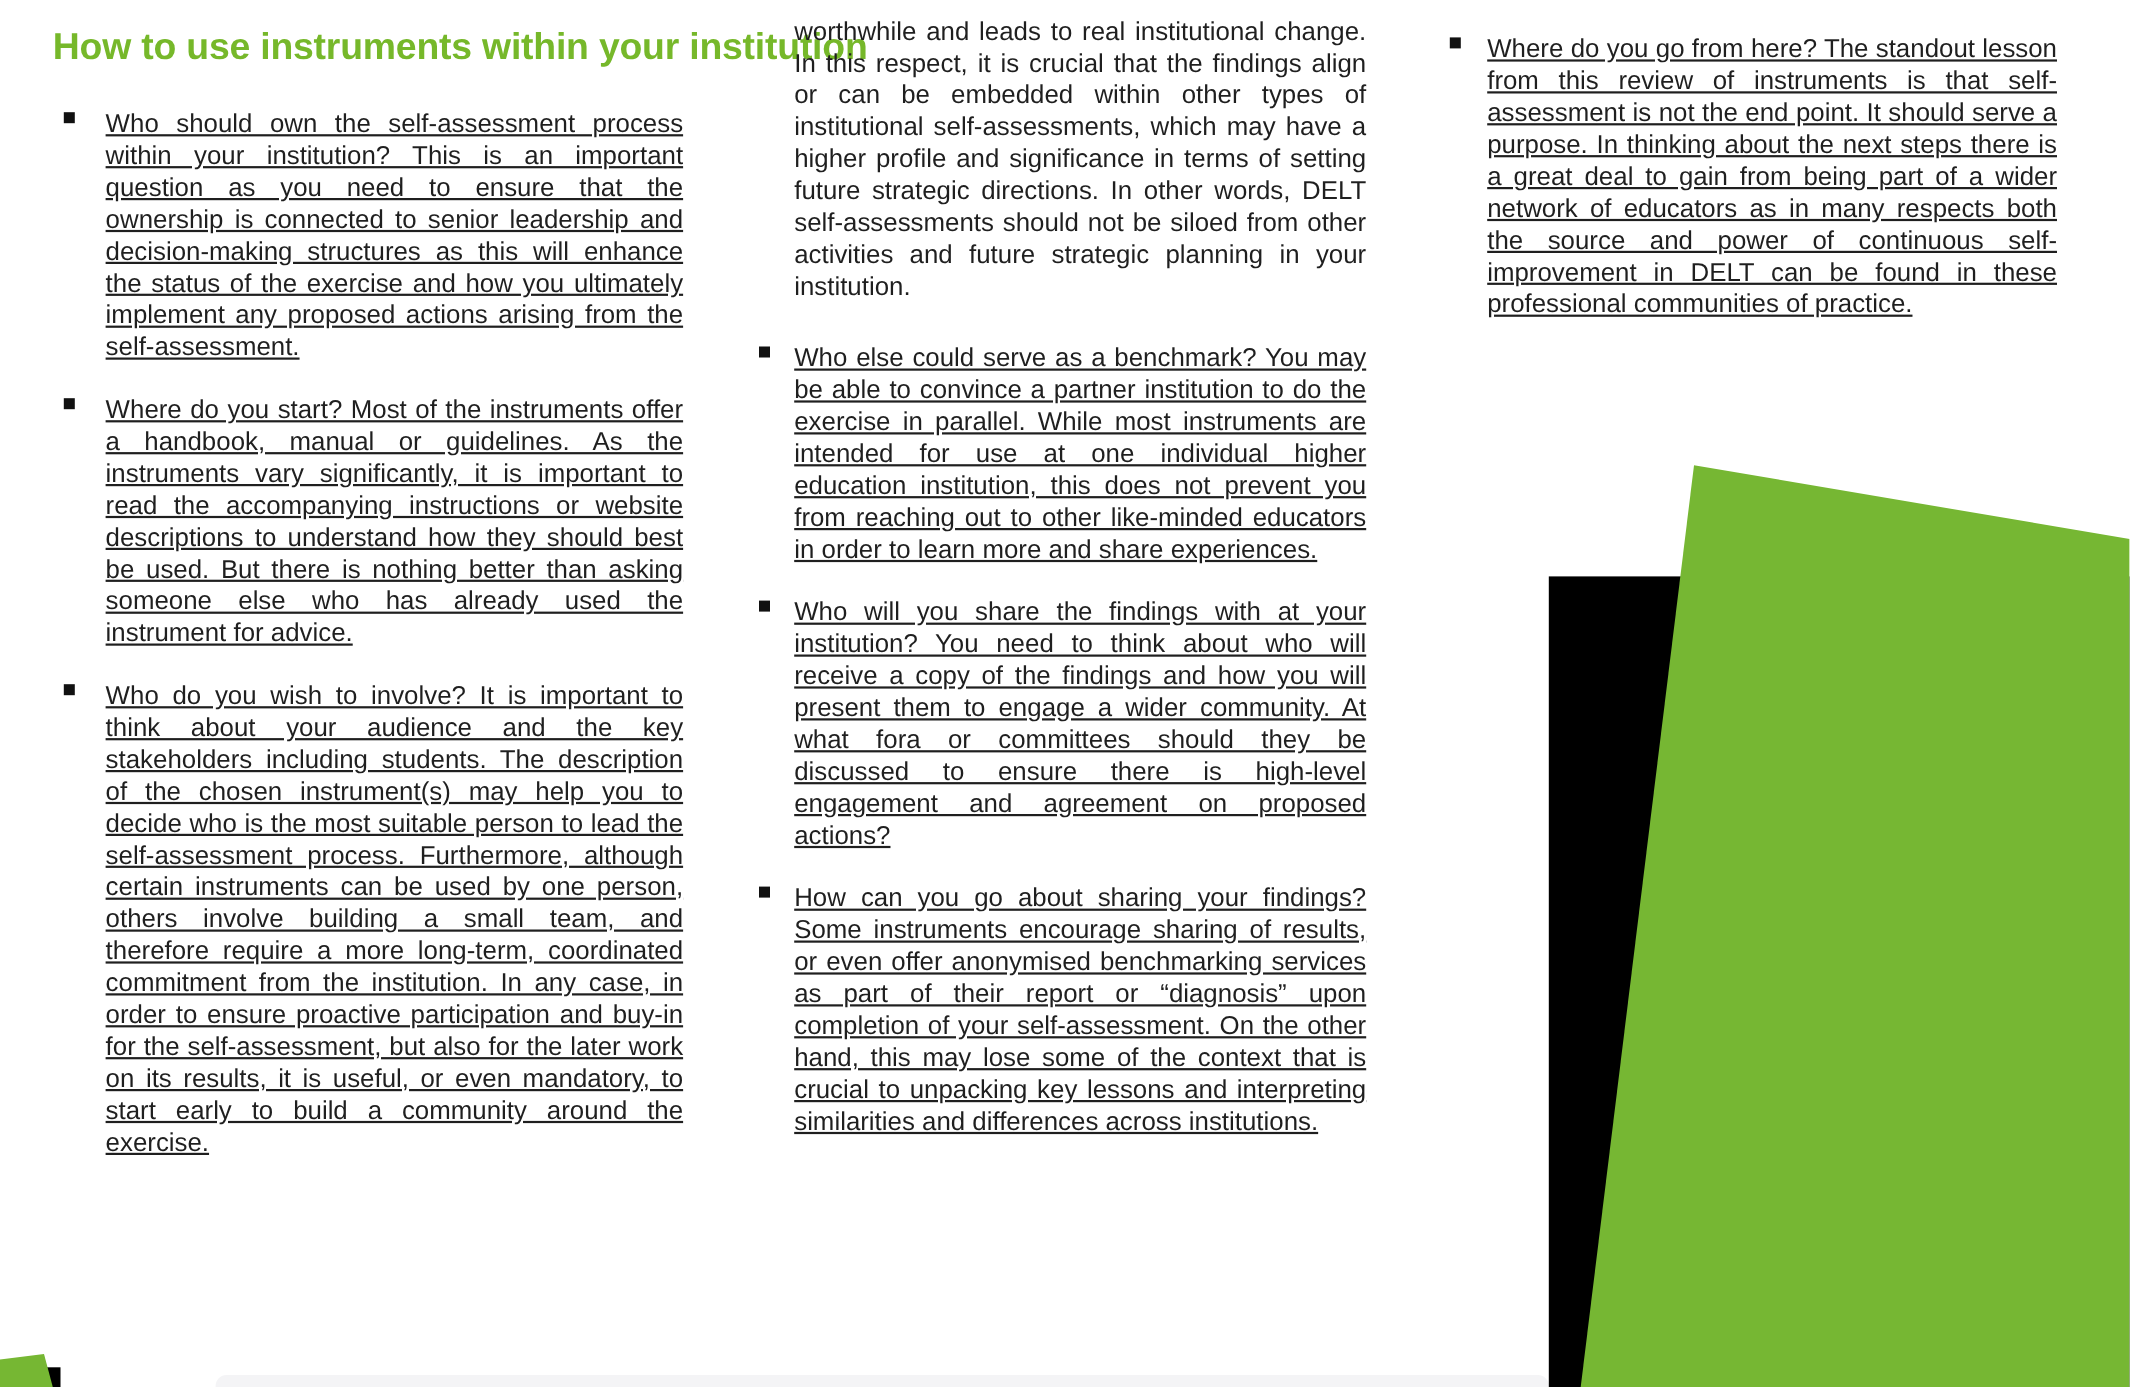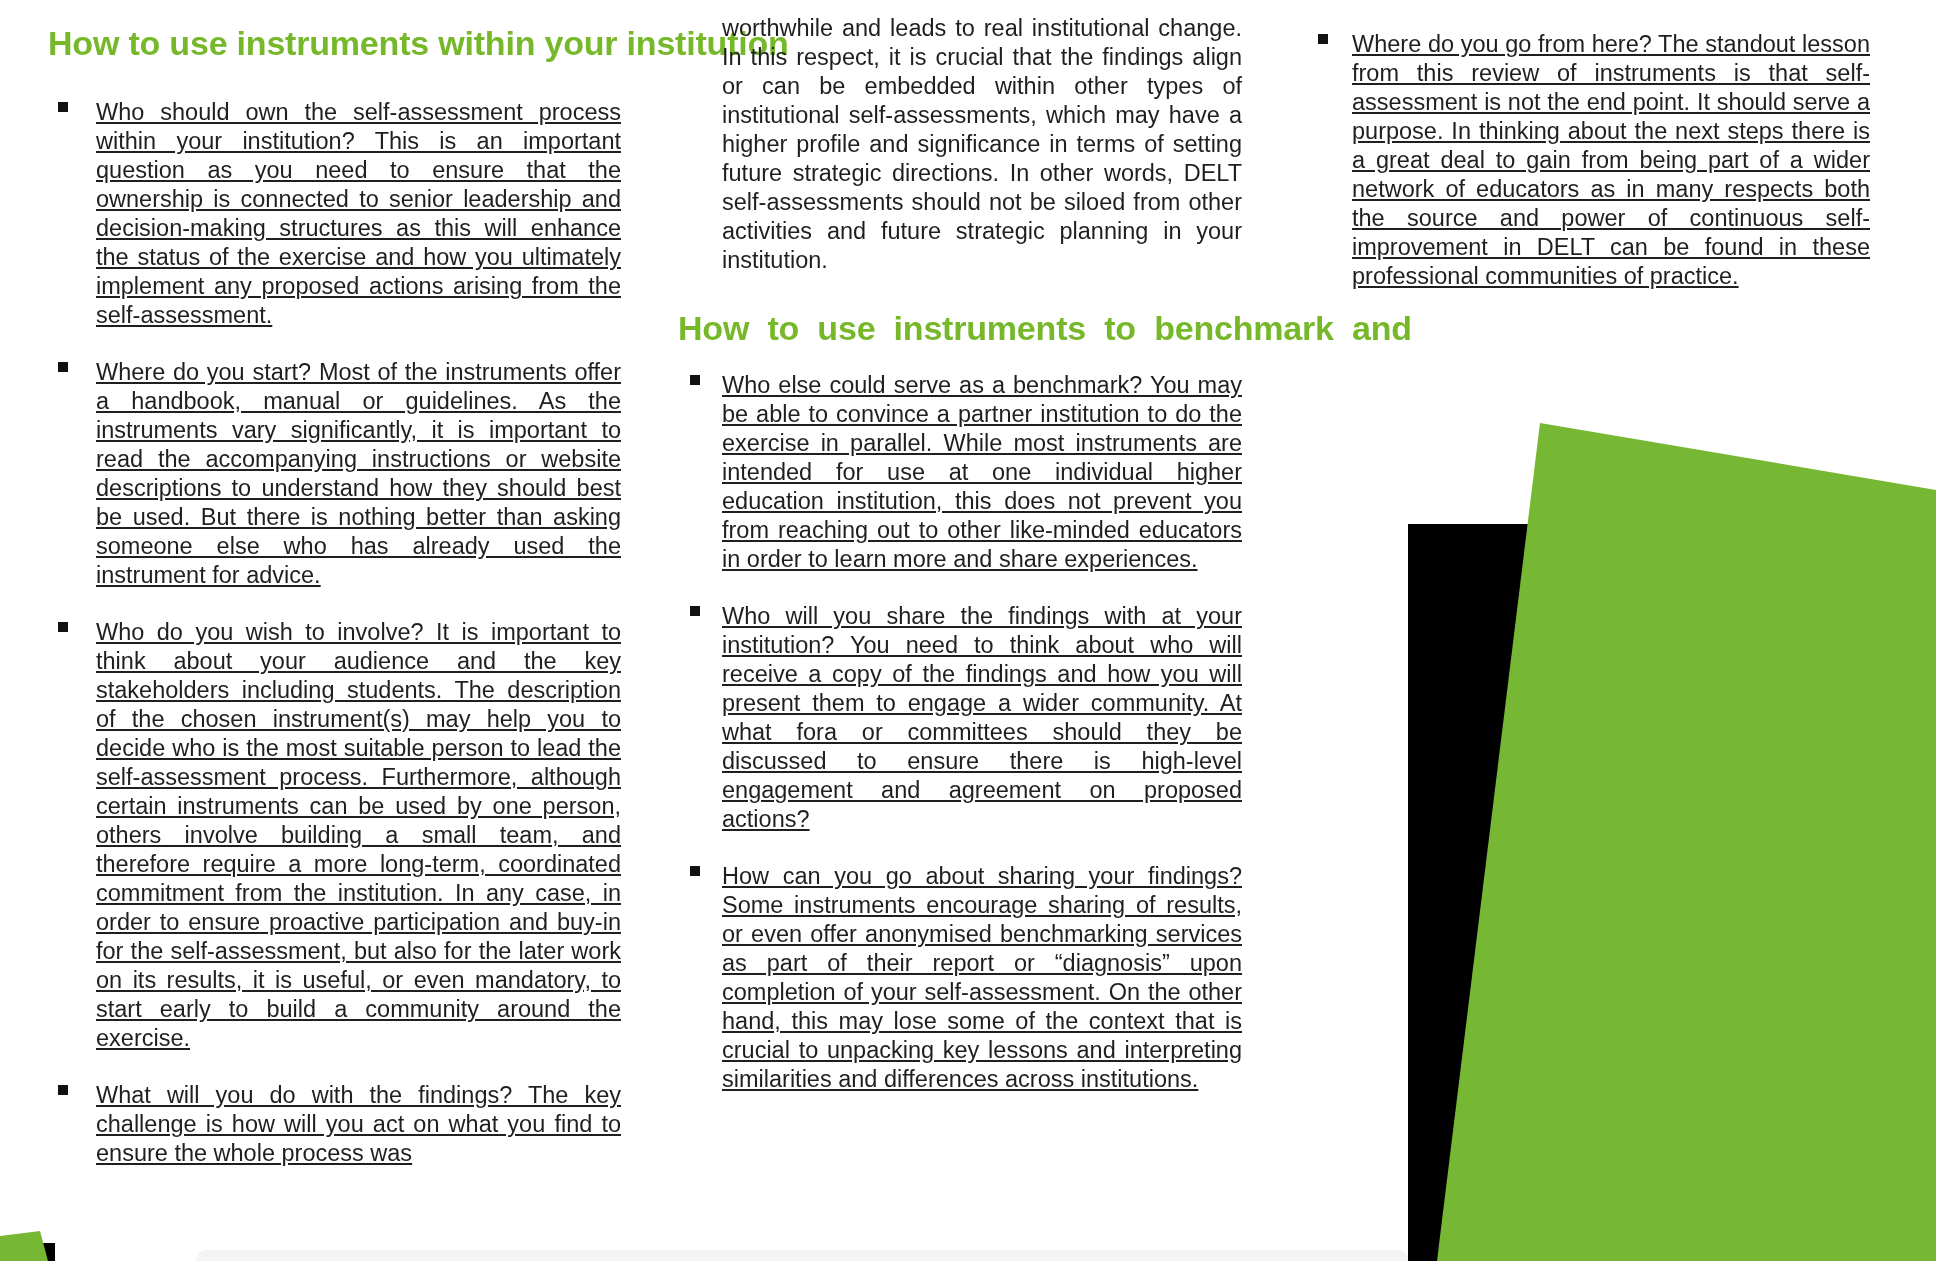--- a/index.html
+++ b/index.html
@@ -69,32 +69,27 @@
         <p class="txt">Who should own the self-assessment process within your institution? This is an important question as you need to ensure that the ownership is connected to senior leadership and decision-making structures as this will enhance the status of the exercise and how you ultimately implement any proposed actions arising from the self-assessment.</p>
       </div>
       <div class="item">
         <span class="sq"></span>
         <p class="txt">Where do you start? Most of the instruments offer a handbook, manual or guidelines. As the instruments vary significantly, it is important to read the accompanying instructions or website descriptions to understand how they should best be used. But there is nothing better than asking someone else who has already used the instrument for advice.</p>
       </div>
       <div class="item">
         <span class="sq"></span>
         <p class="txt">Who do you wish to involve? It is important to think about your audience and the key stakeholders including students. The description of the chosen instrument(s) may help you to decide who is the most suitable person to lead the self-assessment process. Furthermore, although certain instruments can be used by one person, others involve building a small team, and therefore require a more long-term, coordinated commitment from the institution. In any case, in order to ensure proactive participation and buy-in for the self-assessment, but also for the later work on its results, it is useful, or even mandatory, to start early to build a community around the exercise.</p>
       </div>
-      <div class="item">
-        <span class="sq"></span>
-        <p class="txt">What will you do with the findings? The key challenge is how will you act on what you find to ensure the whole process was</p>
-      </div>
     </div>
   </section>
 
   <section class="col" id="col2">
     <div class="body-text">
       <p class="cont">worthwhile and leads to real institutional change. In this respect, it is crucial that the findings align or can be embedded within other types of institutional self-assessments, which may have a higher profile and significance in terms of setting future strategic directions. In other words, DELT self-assessments should not be siloed from other activities and future strategic planning in your institution.</p>
       <h2 class="heading heading2">
-        <span class="hline hl1">How to use instruments to benchmark and</span>
       </h2>
       <div class="item">
         <span class="sq"></span>
         <p class="txt">Who else could serve as a benchmark? You may be able to convince a partner institution to do the exercise in parallel. While most instruments are intended for use at one individual higher education institution, this does not prevent you from reaching out to other like-minded educators in order to learn more and share experiences.</p>
       </div>
       <div class="item">
         <span class="sq"></span>
         <p class="txt">Who will you share the findings with at your institution? You need to think about who will receive a copy of the findings and how you will present them to engage a wider community. At what fora or committees should they be discussed to ensure there is high-level engagement and agreement on proposed actions?</p>
       </div>
       <div class="item">

